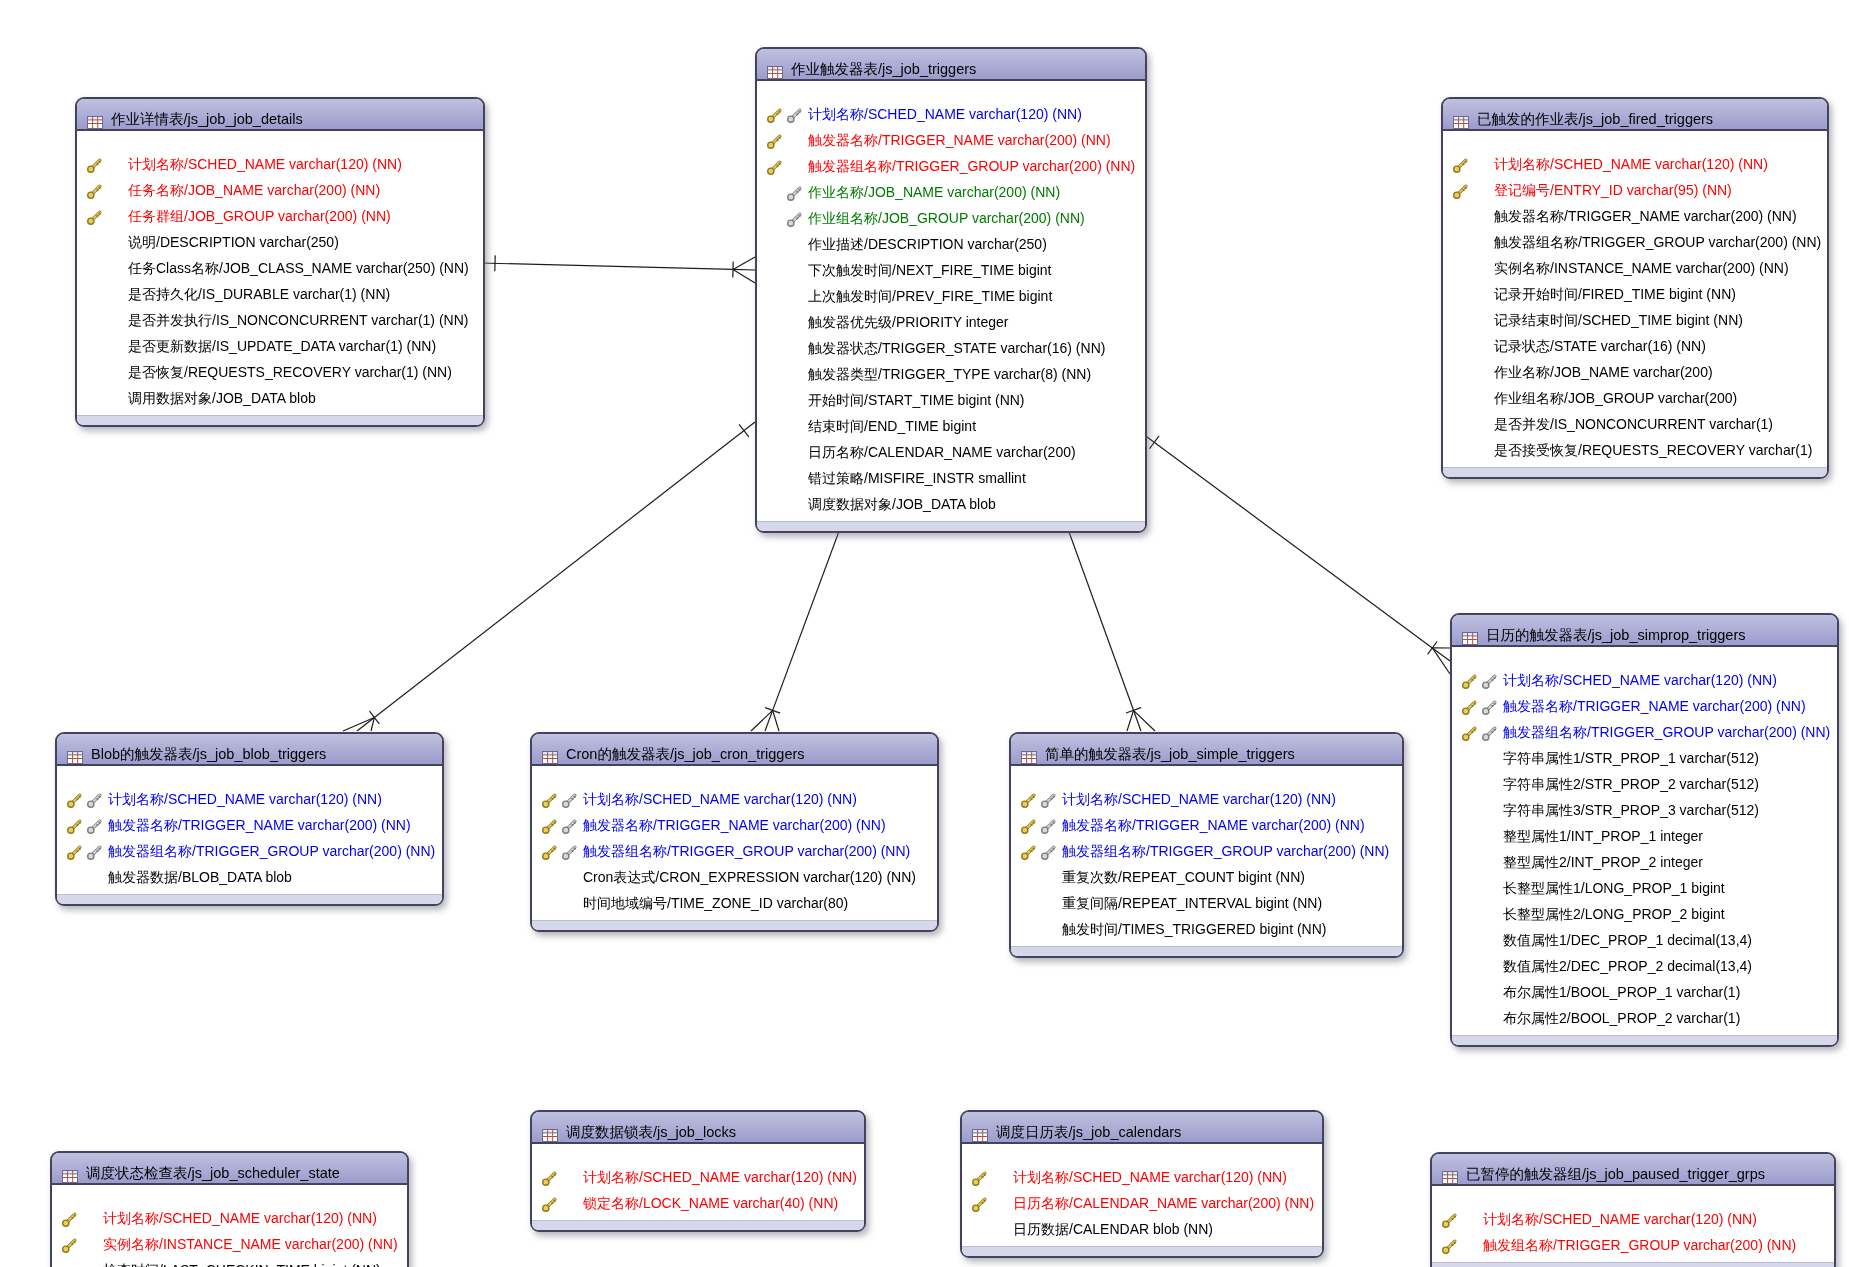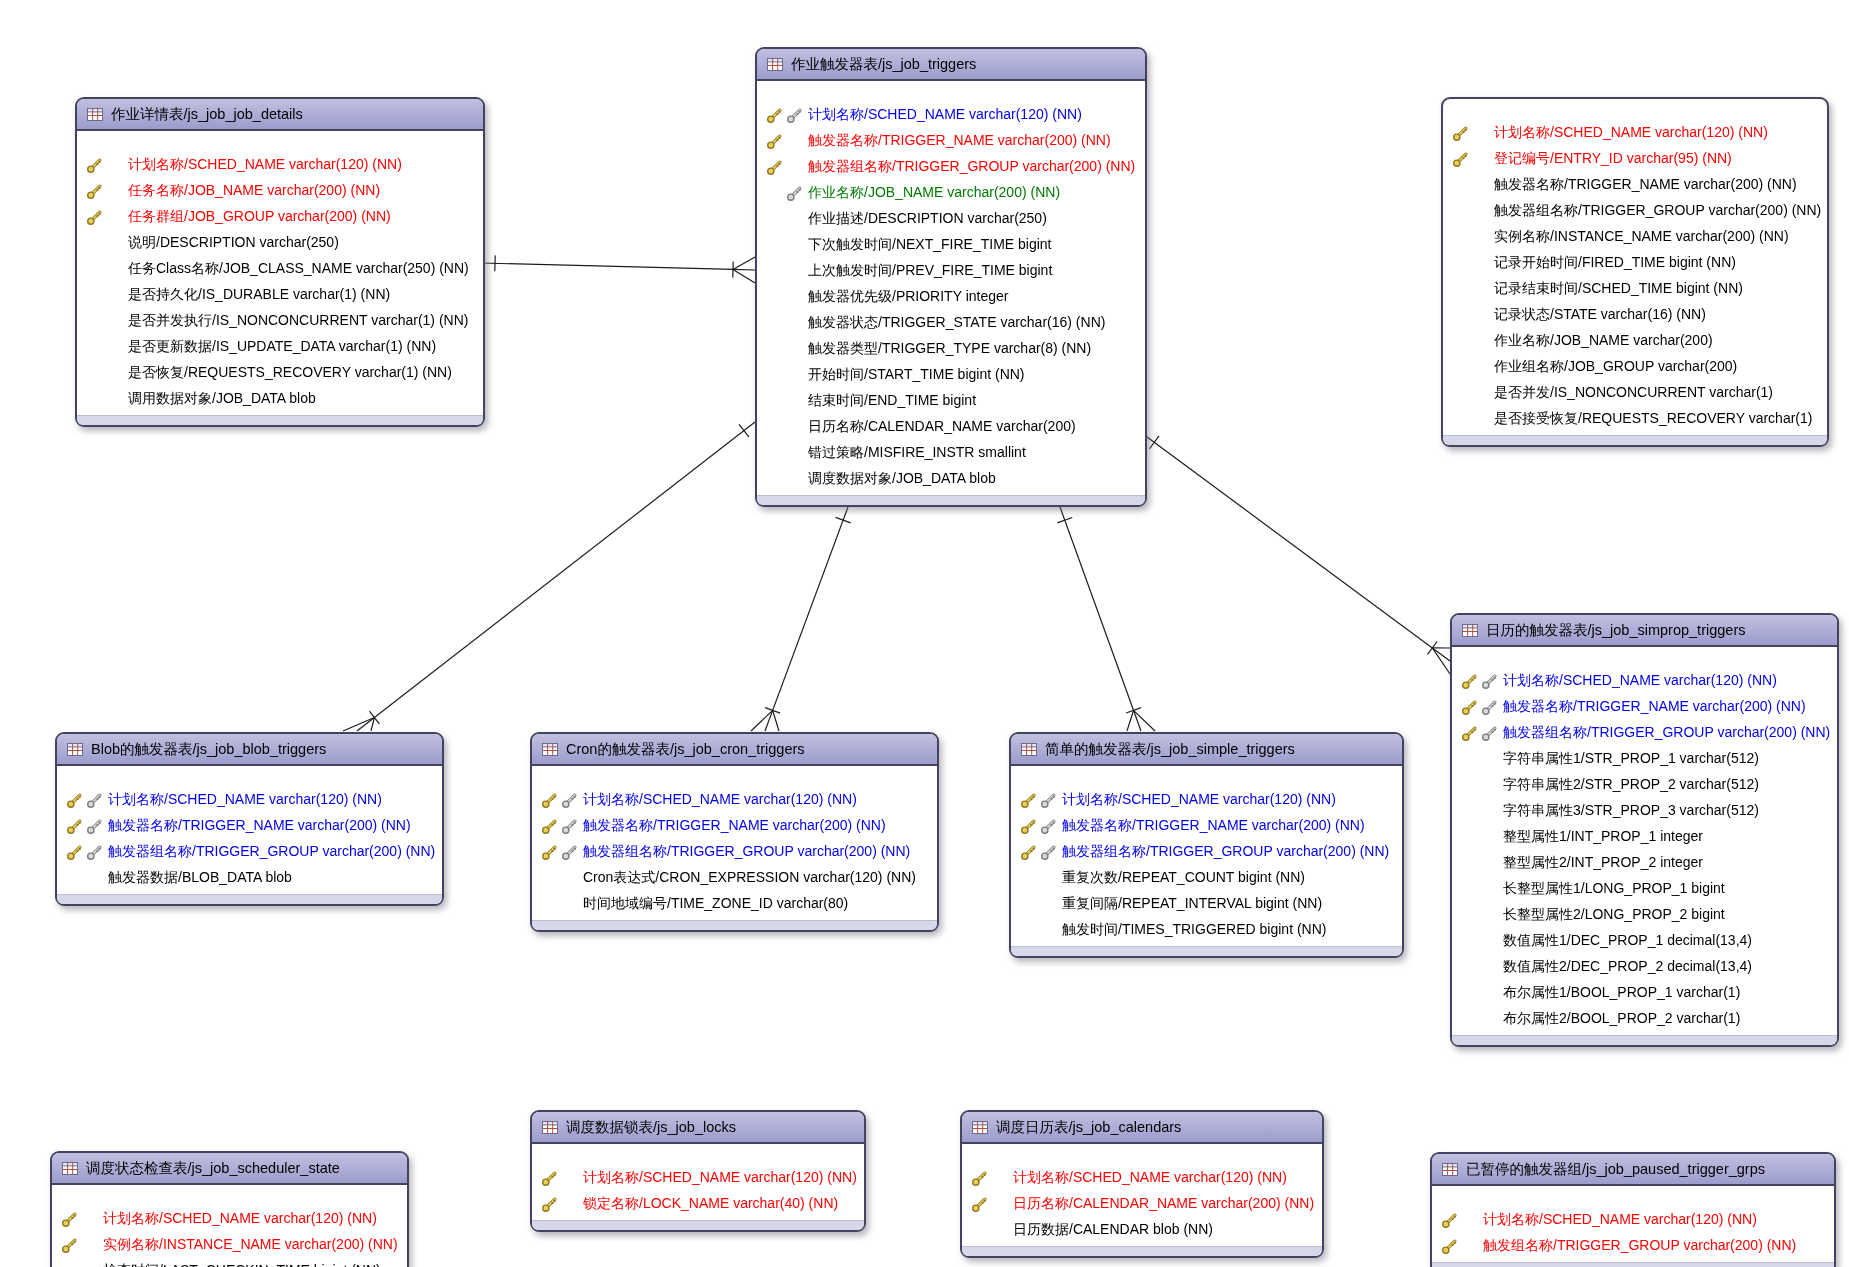--- a/index.html
+++ b/index.html
@@ -1,21 +1,21 @@
 <!DOCTYPE html>
 <html><head>
 <meta charset="utf-8">
 <style>
   html,body{margin:0;padding:0;background:#fff;}
   body{font-family:"Liberation Sans","DejaVu Sans",sans-serif;}
   #canvas{position:relative;width:1849px;height:1267px;background:#ffffff;overflow:hidden;}
   #rel-svg{position:absolute;left:0;top:0;z-index:1;}
   .tbl{position:absolute;z-index:2;background:#ffffff;border:2px solid #43435f;border-radius:9px;
        box-shadow:3px 4px 6px rgba(110,110,125,.5);}
-  .tbl-h{height:30px;display:flex;align-items:center;gap:8px;padding:0 10px;
+  .tbl-h{height:30px;display:flex;align-items:flex-end;gap:8px;padding:0 10px;
          background:linear-gradient(#c0c0e0,#9c9ccd);border-bottom:2px solid #43435f;
          border-radius:7px 7px 0 0;font-size:14.5px;color:#000;}
   .tbl-rows{padding-top:21px;}
   .frow{height:26px;display:flex;align-items:center;font-size:14px;white-space:nowrap;padding-left:7px;}
   .kslot{width:20px;height:17px;flex:0 0 20px;display:flex;align-items:center;justify-content:center;}
   .flabel{margin-left:4px;}
   .c-red{color:#ff0000;} .c-blue{color:#0000ee;} .c-green{color:#007a00;} .c-black{color:#000;}
   .tbl-f{height:9px;background:#d7d7ea;border-radius:0 0 6px 6px;margin-top:3px;
          border-top:1px solid #bcbcd6;}
 </style>
@@ -221,20 +221,33 @@
               <line x1="6.6" y1="10.4" x2="13.8" y2="3.2" stroke="#d9d9d9" stroke-width="1.8" stroke-linecap="round"></line>
               <line x1="10.6" y1="6.2" x2="12.2" y2="7.8" stroke="#7d7d7d" stroke-width="1.6"></line>
               <line x1="12.8" y1="4.0" x2="14.4" y2="5.6" stroke="#7d7d7d" stroke-width="1.6"></line>
               <circle cx="4.8" cy="12.2" r="3.1" fill="#d9d9d9" stroke="#7d7d7d" stroke-width="1.4"></circle>
             </svg>
           </span>
           <span class="flabel c-green">作业名称/JOB_NAME varchar(200) (NN)</span>
         </div>
         <div class="frow">
           <span class="kslot"></span>
+          <span class="kslot">
+            <svg width="17" height="17" viewBox="0 0 17 17">
+              <line x1="6.6" y1="10.4" x2="13.8" y2="3.2" stroke="#7d7d7d" stroke-width="3.4" stroke-linecap="round"></line>
+              <line x1="6.6" y1="10.4" x2="13.8" y2="3.2" stroke="#d9d9d9" stroke-width="1.8" stroke-linecap="round"></line>
+              <line x1="10.6" y1="6.2" x2="12.2" y2="7.8" stroke="#7d7d7d" stroke-width="1.6"></line>
+              <line x1="12.8" y1="4.0" x2="14.4" y2="5.6" stroke="#7d7d7d" stroke-width="1.6"></line>
+              <circle cx="4.8" cy="12.2" r="3.1" fill="#d9d9d9" stroke="#7d7d7d" stroke-width="1.4"></circle>
+            </svg>
+          </span>
+          <span class="flabel c-green">作业组名称/JOB_GROUP varchar(200) (NN)</span>
+        </div>
+        <div class="frow">
+          <span class="kslot"></span>
           <span class="kslot"></span>
           <span class="flabel c-black">作业描述/DESCRIPTION varchar(250)</span>
         </div>
         <div class="frow">
           <span class="kslot"></span>
           <span class="kslot"></span>
           <span class="flabel c-black">下次触发时间/NEXT_FIRE_TIME bigint</span>
         </div>
         <div class="frow">
           <span class="kslot"></span>
@@ -278,20 +291,30 @@
         </div>
         <div class="frow">
           <span class="kslot"></span>
           <span class="kslot"></span>
           <span class="flabel c-black">调度数据对象/JOB_DATA blob</span>
         </div>
       </div>
       <div class="tbl-f"></div>
     </div>
     <div class="tbl" style="left: 1441px; top: 97px; width: 384px;">
+      <div class="tbl-h">
+        <svg width="16" height="13" viewBox="0 0 16 13">
+          <rect x="0.5" y="0.5" width="15" height="12" fill="#ffffff" stroke="#6b6b8f"></rect>
+          <rect x="0.5" y="0.5" width="15" height="3.4" fill="#e8e8f4" stroke="#6b6b8f"></rect>
+          <line x1="5.6" y1="0.5" x2="5.6" y2="12.5" stroke="#b0503f"></line>
+          <line x1="10.7" y1="0.5" x2="10.7" y2="12.5" stroke="#b0503f"></line>
+          <line x1="0.5" y1="7.5" x2="15.5" y2="7.5" stroke="#b0503f"></line>
+        </svg>
+        <span>已触发的作业表/js_job_fired_triggers</span>
+      </div>
       <div class="tbl-rows">
         <div class="frow">
           <span class="kslot">
             <svg width="17" height="17" viewBox="0 0 17 17">
               <line x1="6.6" y1="10.4" x2="13.8" y2="3.2" stroke="#8f791f" stroke-width="3.4" stroke-linecap="round"></line>
               <line x1="6.6" y1="10.4" x2="13.8" y2="3.2" stroke="#eace57" stroke-width="1.8" stroke-linecap="round"></line>
               <line x1="10.6" y1="6.2" x2="12.2" y2="7.8" stroke="#8f791f" stroke-width="1.6"></line>
               <line x1="12.8" y1="4.0" x2="14.4" y2="5.6" stroke="#8f791f" stroke-width="1.6"></line>
               <circle cx="4.8" cy="12.2" r="3.1" fill="#eace57" stroke="#8f791f" stroke-width="1.4"></circle>
             </svg>

